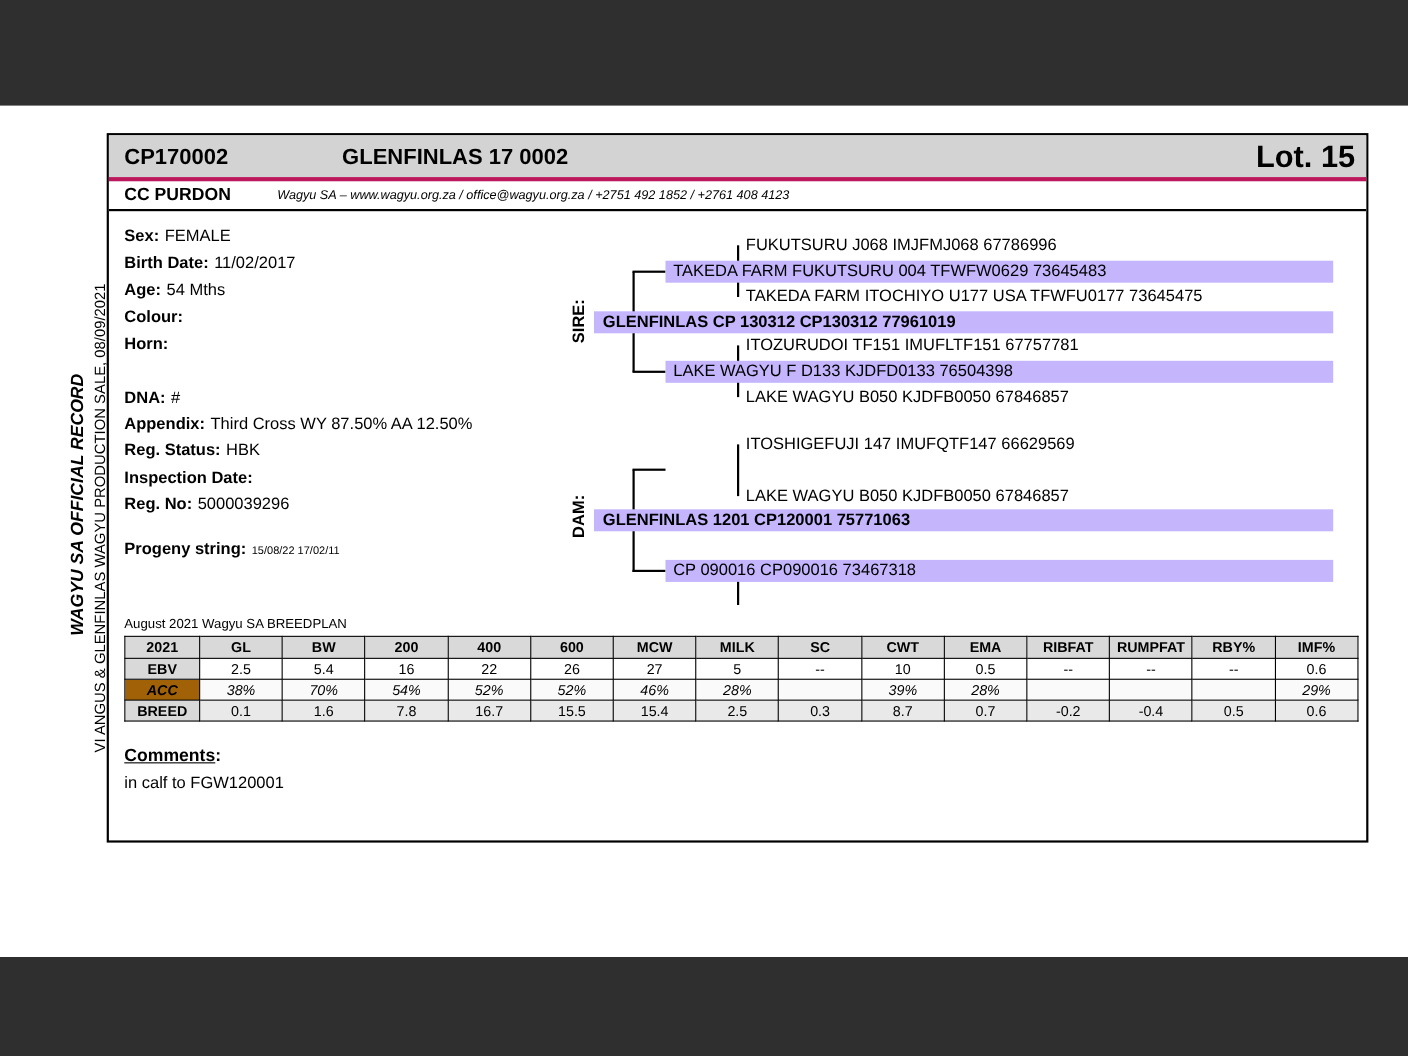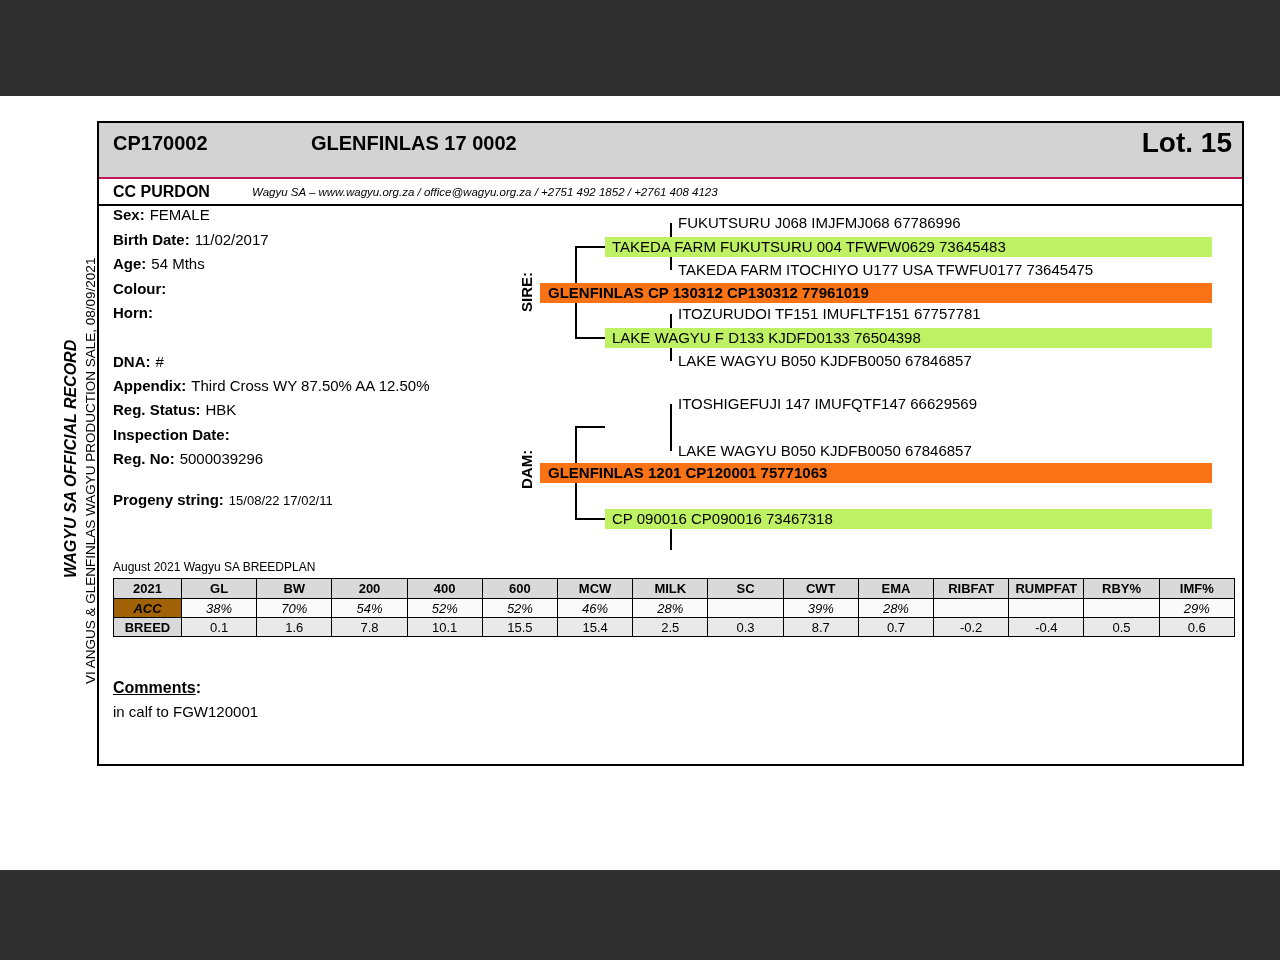--- a/index.html
+++ b/index.html
@@ -8,36 +8,36 @@
   .stage { position:relative; width:1280px; height:960px; background:#fff; }
   .bar { position:absolute; left:0; width:1280px; background:#2f2f2f; }
   .bar.top { top:0; height:96px; }
   .bar.bottom { top:870px; height:90px; }
 
   .vtext { position:absolute; white-space:nowrap; transform:rotate(-90deg); transform-origin:0 0; }
   .vtext.v1 { left:62px; top:578px; font-size:16px; font-weight:bold; font-style:italic; }
   .vtext.v2 { left:83px; top:684px; font-size:13.5px; }
 
   .doc { position:absolute; left:97px; top:121px; width:1147px; height:645px; border:2px solid #000; background:#fff; }
-  .doc-header { position:relative; height:56px; background:#d3d3d3; border-bottom:2px solid #be185d; }
+  .doc-header { position:relative; height:42px; background:#d3d3d3; border-bottom:4px solid #be185d; }
   .doc-header .reg  { position:absolute; left:14px;  top:0; line-height:40px; font-size:20px; font-weight:bold; }
   .doc-header .name { position:absolute; left:212px; top:0; line-height:40px; font-size:20px; font-weight:bold; }
   .doc-header .lot  { position:absolute; right:10px; top:0; line-height:40px; font-size:28px; font-weight:bold; }
   .doc-sub { position:relative; height:27px; border-bottom:2px solid #000; background:#fff; }
   .doc-sub .breeder { position:absolute; left:14px; top:0; line-height:25px; font-size:16px; font-weight:bold; }
   .doc-sub .contact { position:absolute; left:153px; top:0; line-height:26px; font-size:11.5px; font-style:italic; }
 
   .dl { position:absolute; left:14px; font-size:15px; line-height:20px; white-space:nowrap; }
   .dl b { font-weight:bold; }
   .dl .v { margin-left:5px; }
-  .dl.small .v { font-size:13px;margin-top:10px; }
+  .dl.small .v { font-size:10px;margin-top:10px; }
 
   .ped-row { position:absolute; height:20px; line-height:20px; font-size:15px; white-space:nowrap; z-index:2; }
-  .ped-row.g1 { left:441px; width:672px; background:#f97316; padding-left:8px; font-weight:bold; }
-  .ped-row.g2 { left:506px; width:607px; background:#bef264; padding-left:7px; }
+  .ped-row.g1 { left:441px; width:672px; background:#c4b5fd; padding-left:8px; font-weight:bold; }
+  .ped-row.g2 { left:506px; width:607px; background:#c4b5fd; padding-left:7px; }
   .ped-row.g3 { left:579px; }
   .tline { position:absolute; background:#000; z-index:1; }
   .tline.v { width:2px; }
   .tline.h { height:2px; }
   .ped-label { position:absolute; transform:rotate(-90deg); transform-origin:0 0; font-weight:bold; font-size:15px; white-space:nowrap; z-index:3; }
   .ped-label.sire { left:419px; top:189px; }
   .ped-label.dam  { left:419px; top:366px; }
 
   .bp-caption { position:absolute; left:14px; top:437px; font-size:12px; }
   .bp-table { position:absolute; left:14px; top:455px; width:1122px; border-collapse:collapse; table-layout:fixed; font-size:13px;border-radius:20px; }
@@ -131,20 +131,37 @@
         <th>MCW</th>
         <th>MILK</th>
         <th>SC</th>
         <th>CWT</th>
         <th>EMA</th>
         <th>RIBFAT</th>
         <th>RUMPFAT</th>
         <th>RBY%</th>
         <th>IMF%</th>
       </tr>
+      <tr>
+        <td class="rl">EBV</td>
+        <td>2.5</td>
+        <td>5.4</td>
+        <td>16</td>
+        <td>22</td>
+        <td>26</td>
+        <td>27</td>
+        <td>5</td>
+        <td>--</td>
+        <td>10</td>
+        <td>0.5</td>
+        <td>--</td>
+        <td>--</td>
+        <td>--</td>
+        <td>0.6</td>
+      </tr>
       <tr class="acc">
         <td class="rl">ACC</td>
         <td>38%</td>
         <td>70%</td>
         <td>54%</td>
         <td>52%</td>
         <td>52%</td>
         <td>46%</td>
         <td>28%</td>
         <td></td>
@@ -153,21 +170,21 @@
         <td></td>
         <td></td>
         <td></td>
         <td>29%</td>
       </tr>
       <tr class="breed">
         <td class="rl">BREED</td>
         <td>0.1</td>
         <td>1.6</td>
         <td>7.8</td>
-        <td>10.1</td>
+        <td>16.7</td>
         <td>15.5</td>
         <td>15.4</td>
         <td>2.5</td>
         <td>0.3</td>
         <td>8.7</td>
         <td>0.7</td>
         <td>-0.2</td>
         <td>-0.4</td>
         <td>0.5</td>
         <td>0.6</td>

